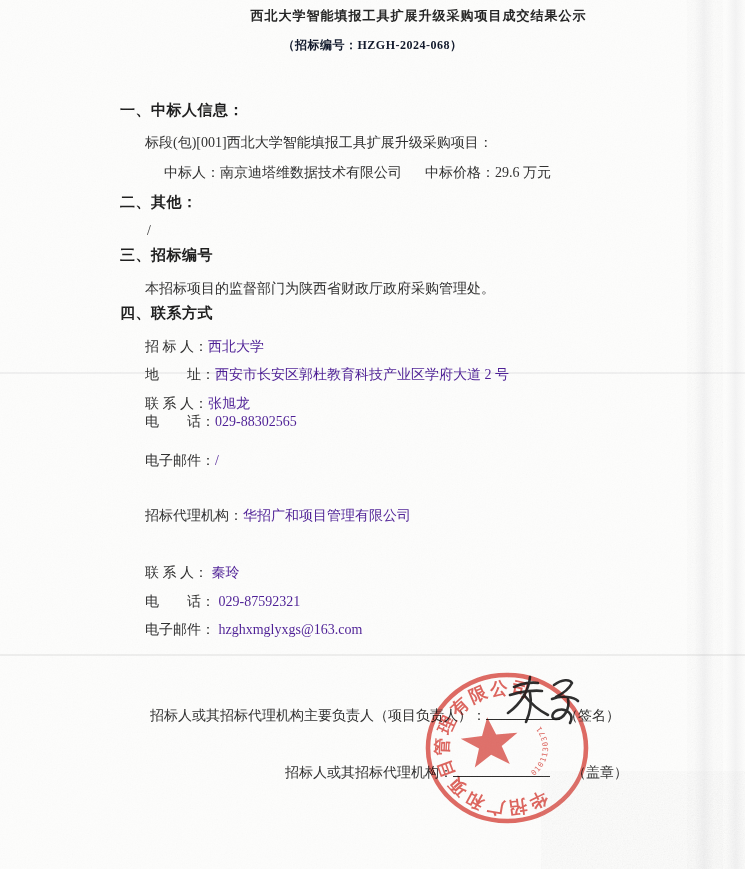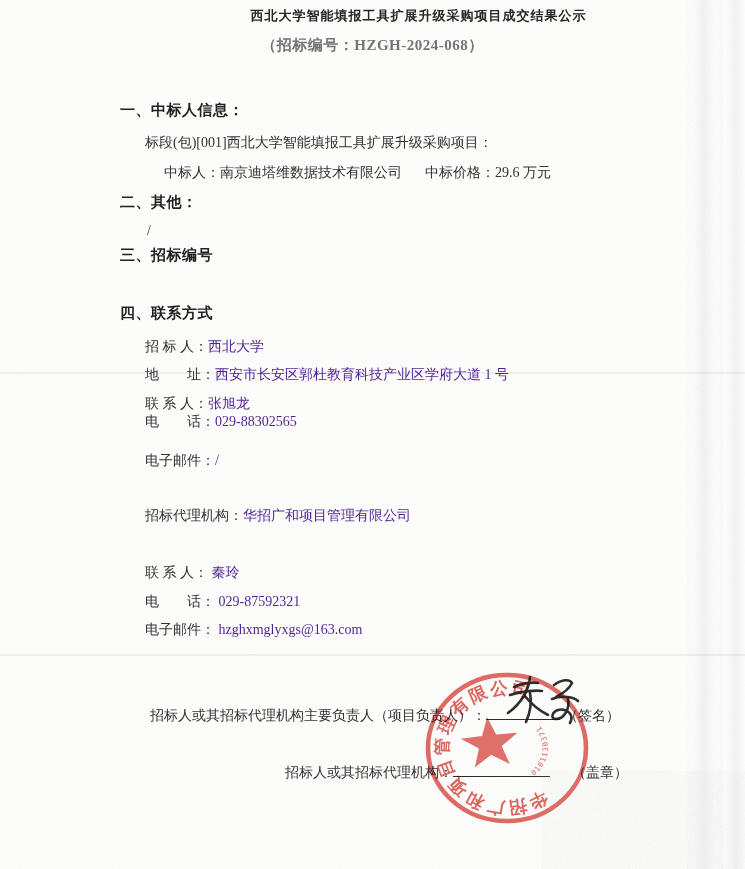--- a/index.html
+++ b/index.html
@@ -5,21 +5,21 @@
   html,body{margin:0;padding:0;background:#ffffff;}
   .page{
     position:relative;width:745px;height:869px;overflow:hidden;
     background:#fdfdfc;
     font-family:"Liberation Serif","DejaVu Serif",serif;
     color:#2e2e2e;
   }
   .abs{position:absolute;white-space:pre;line-height:19px;font-size:14px;}
   .center{left:0;width:745px;text-align:center;}
   .doc-title{font-size:13px;font-weight:bold;letter-spacing:1px;color:#222;padding-left:46px;}
-  .doc-subtitle{font-size:15px;font-weight:bold;letter-spacing:.5px;color:#737373;}
+  .doc-subtitle{font-size:12px;font-weight:bold;letter-spacing:.5px;color:#0f172a;}
   .heading{font-size:15px;font-weight:bold;color:#1d1d1d;letter-spacing:.5px;}
   .value{color:#4c1d95;}
   .uline{
     display:inline-block;height:13px;border-bottom:1.4px solid #2a2a2a;
     vertical-align:baseline;
   }
   .streak{position:absolute;left:0;width:745px;height:2px;pointer-events:none;}
   .streak1{top:372px;background:rgba(130,130,135,0.10);}
   .streak2{top:654px;background:rgba(130,130,135,0.12);}
   .scan-band{
@@ -50,25 +50,26 @@
 
   <div class="abs heading" style="left:120px;top:101px">一、中标人信息：</div>
   <div class="abs" style="left:145px;top:133px">标段(包)[001]西北大学智能填报工具扩展升级采购项目：</div>
   <div class="abs" style="left:164px;top:163px">中标人：南京迪塔维数据技术有限公司</div>
   <div class="abs" style="left:425px;top:163px">中标价格：29.6 万元</div>
 
   <div class="abs heading" style="left:120px;top:193px">二、其他：</div>
   <div class="abs" style="left:147px;top:221px">/</div>
 
   <div class="abs heading" style="left:120px;top:246px">三、招标编号</div>
+  <div class="abs" style="left:145px;top:279px">本招标项目的监督部门为陕西省财政厅政府采购管理处。</div>
 
   <div class="abs heading" style="left:120px;top:304px">四、联系方式</div>
 
   <div class="abs" style="left:145px;top:337px"><span>招 标 人：</span><span class="value">西北大学</span></div>
-  <div class="abs" style="left:145px;top:365px"><span>地　　址：</span><span class="value">西安市长安区郭杜教育科技产业区学府大道 1 号</span></div>
+  <div class="abs" style="left:145px;top:365px"><span>地　　址：</span><span class="value">西安市长安区郭杜教育科技产业区学府大道 2 号</span></div>
   <div class="abs" style="left:145px;top:394px"><span>联 系 人：</span><span class="value">张旭龙</span></div>
   <div class="abs" style="left:145px;top:412px"><span>电　　话：</span><span class="value">029-88302565</span></div>
   <div class="abs" style="left:145px;top:451px"><span>电子邮件：</span><span class="value">/</span></div>
 
   <div class="abs" style="left:145px;top:506px"><span>招标代理机构：</span><span class="value">华招广和项目管理有限公司</span></div>
   <div class="abs" style="left:145px;top:563px"><span>联 系 人：</span><span class="value"> 秦玲</span></div>
   <div class="abs" style="left:145px;top:592px"><span>电　　话：</span><span class="value"> 029-87592321</span></div>
   <div class="abs" style="left:145px;top:620px"><span>电子邮件：</span><span class="value"> hzghxmglyxgs@163.com</span></div>
 
   <div class="abs" style="left:150px;top:706px;z-index:2"><span>招标人或其招标代理机构主要负责人（项目负责人）：</span><span class="uline" style="width:74px;margin-right:4px"></span><span>（签名）</span></div>

